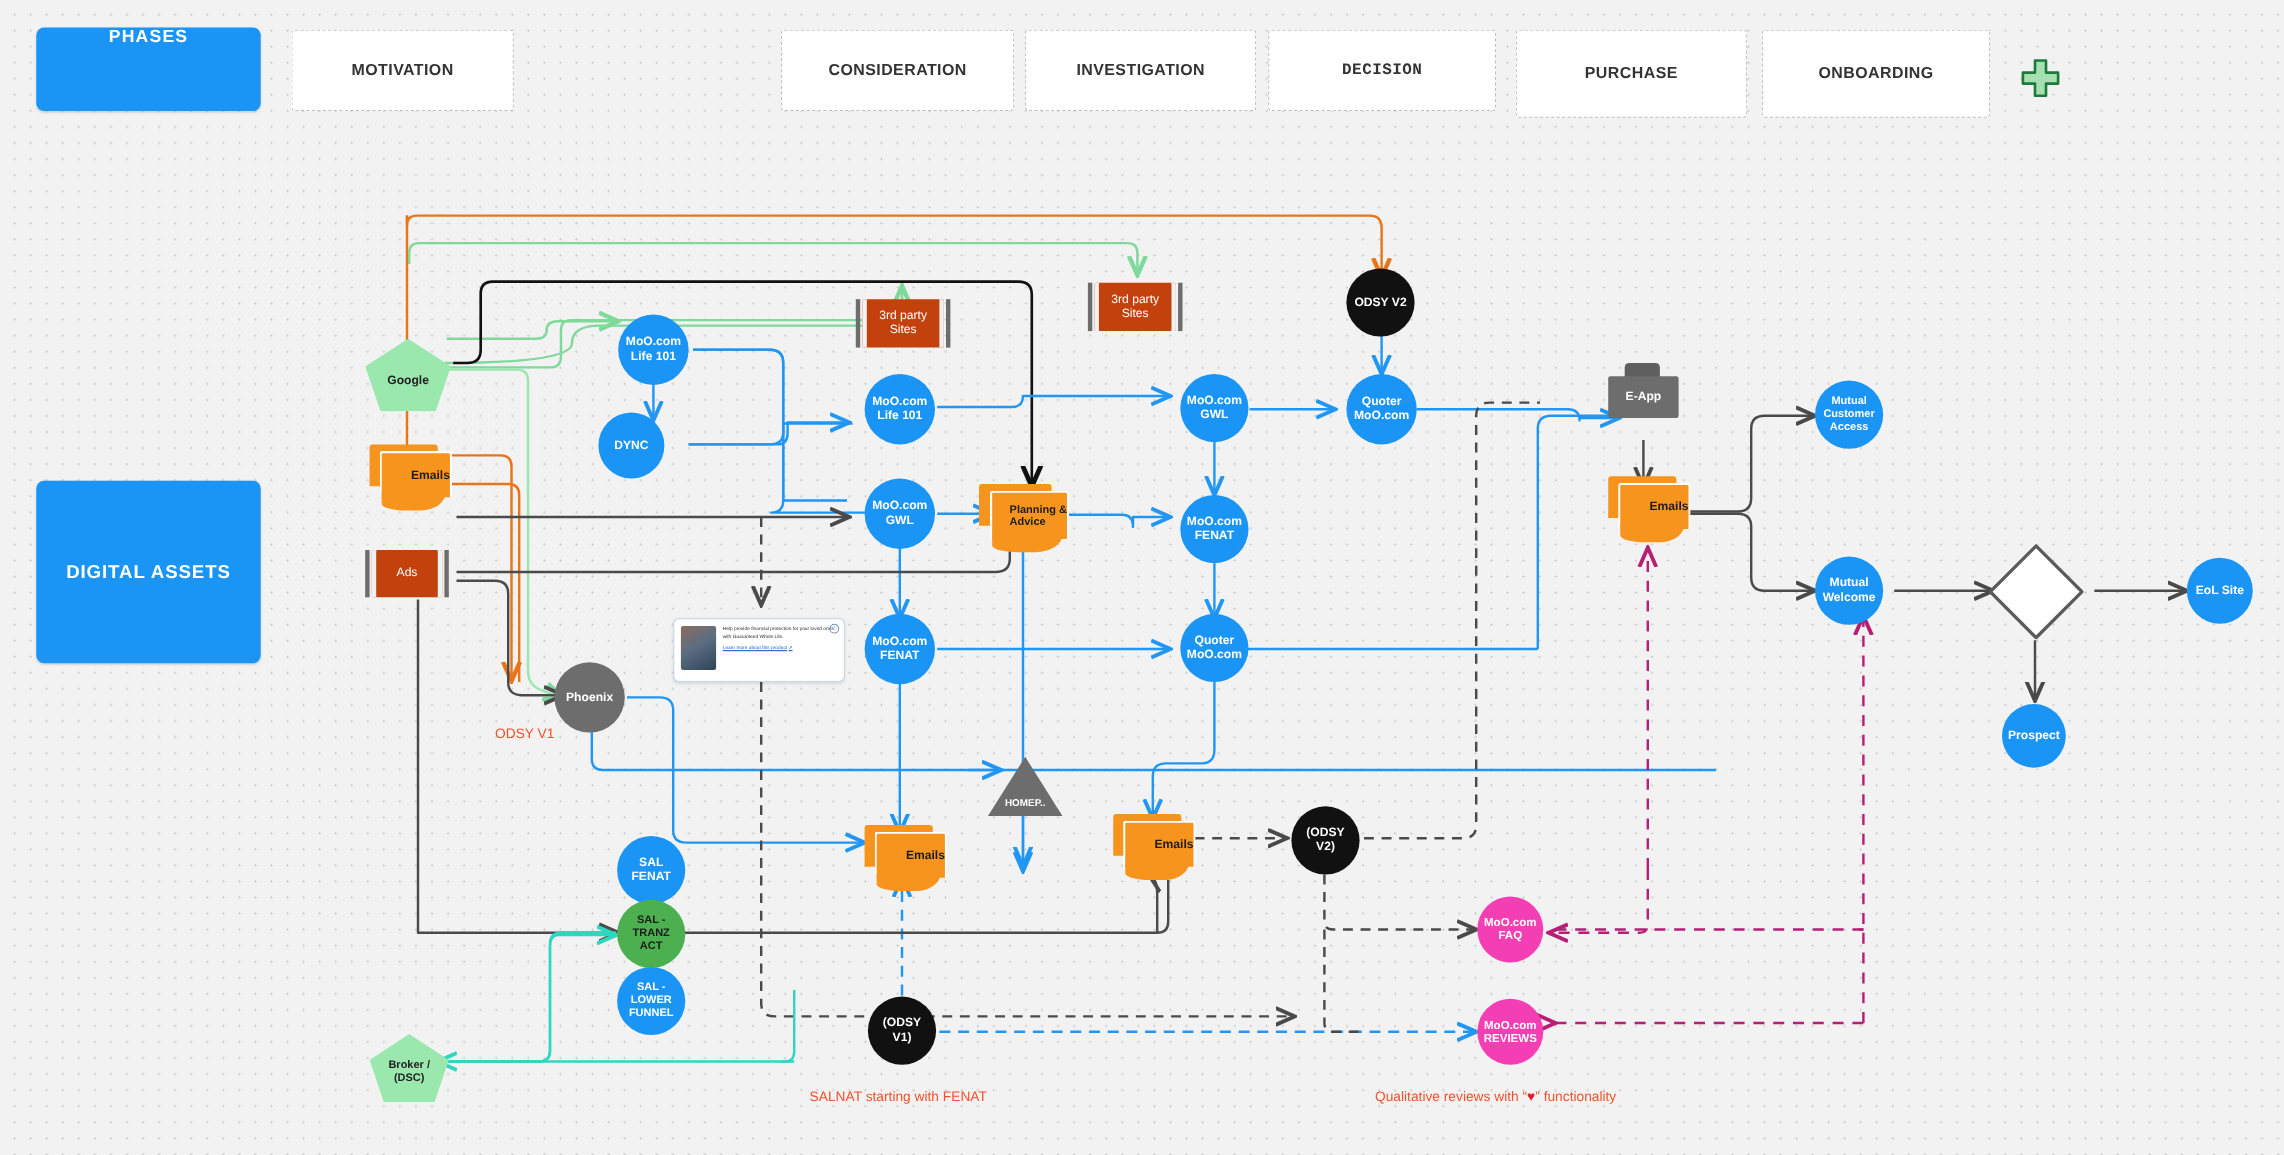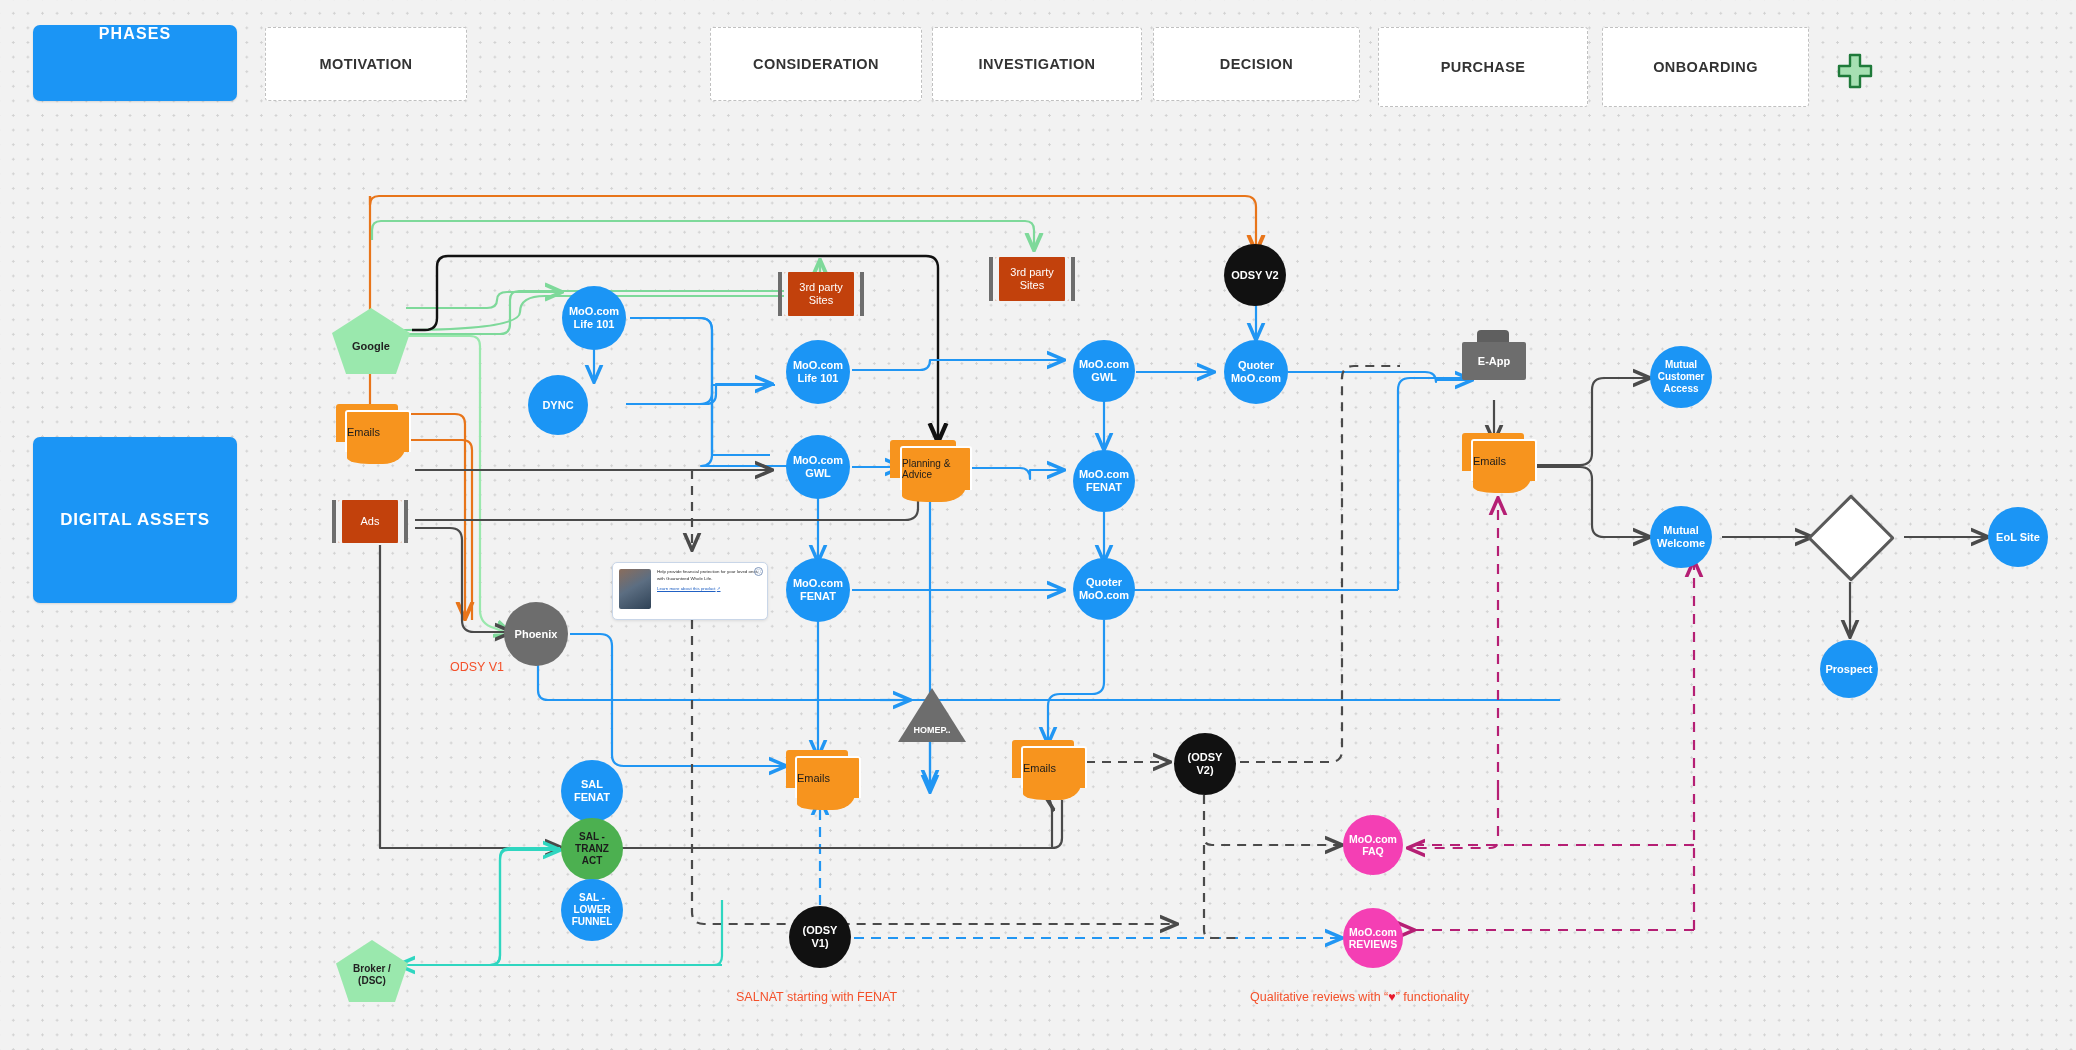--- a/index.html
+++ b/index.html
@@ -68,22 +68,22 @@
   .dbblock:before{left:-6px;}
   .dbblock:after{right:-6px;}
 
   
   .docstack{position:absolute;}
   .docstack .sheet{position:absolute;background:#f7941e;}
   .docstack .sheet.back{left:0;top:0;border-radius:3px 3px 0 0;}
   .docstack .sheet.front{
     background:#f7941e;border:2px solid #ffffff;border-bottom:none;
     border-radius:3px 3px 0 0;
-    display:flex;align-items:center;justify-content:flex-start;
-    color:#1c1c1c;font-size:11px;font-weight:400;
+    display:flex;align-items:center;justify-content:flex-end;
+    color:#1c1c1c;font-size:11px;font-weight:700;
   }
   .docstack .wave{position:absolute;background:#f7941e;}
 
   
   .folder{position:absolute;}
   .folder .tab{position:absolute;background:#5f5f5f;border-radius:4px 4px 0 0;}
   .folder .body{position:absolute;background:#6d6d6d;border-radius:2px;
     display:flex;align-items:center;justify-content:center;color:#fff;font-size:11px;font-weight:700;}
 
   
@@ -253,21 +253,21 @@
 
   <div class="phase-chip" style="left:265px;top:27px;width:200px;height:72px;">
     <span>MOTIVATION</span>
     </div>
   <div class="phase-chip" style="left:710px;top:27px;width:210px;height:72px;">
     <span>CONSIDERATION</span>
     </div>
   <div class="phase-chip" style="left:932px;top:27px;width:208px;height:72px;">
     <span>INVESTIGATION</span>
     </div>
-  <div class="phase-chip" style="left:1153px;top:27px;width:205px;height:72px;">
+  <div class="phase-chip" style="left:1153px;top:27px;width:205px;height:72px;font-family:Liberation Mono, monospace;">
     <span>DECISION</span>
     </div>
   <div class="phase-chip" style="left:1378px;top:27px;width:208px;height:78px;">
     <span>PURCHASE</span>
     </div>
   <div class="phase-chip" style="left:1602px;top:27px;width:205px;height:78px;">
     <span>ONBOARDING</span>
     </div>
 
   <div class="plusicon" style="left:1836px;top:52px;">
@@ -294,21 +294,21 @@
 
   <div class="node dbblock" style="left:338px;top:500px;width:64px;height:43px;">
     <span>Ads</span>
   </div>
 
   <div class="node circle c-blue" style="left:562px;top:286px;width:64px;height:64px;">
     <span style="white-space:pre-line;">MoO.com
 Life 101</span>
   </div>
 
-  <div class="node circle c-blue" style="left:528px;top:375px;width:60px;height:60px;">
+  <div class="node circle c-blue" style="left:544px;top:375px;width:60px;height:60px;">
     <span>DYNC</span>
   </div>
 
   <div class="node dbblock" style="left:784px;top:272px;width:74px;height:44px;">
     <span style="white-space:pre-line;">3rd party
 Sites</span>
   </div>
 
   <div class="node dbblock" style="left:995px;top:257px;width:74px;height:44px;">
     <span style="white-space:pre-line;">3rd party

